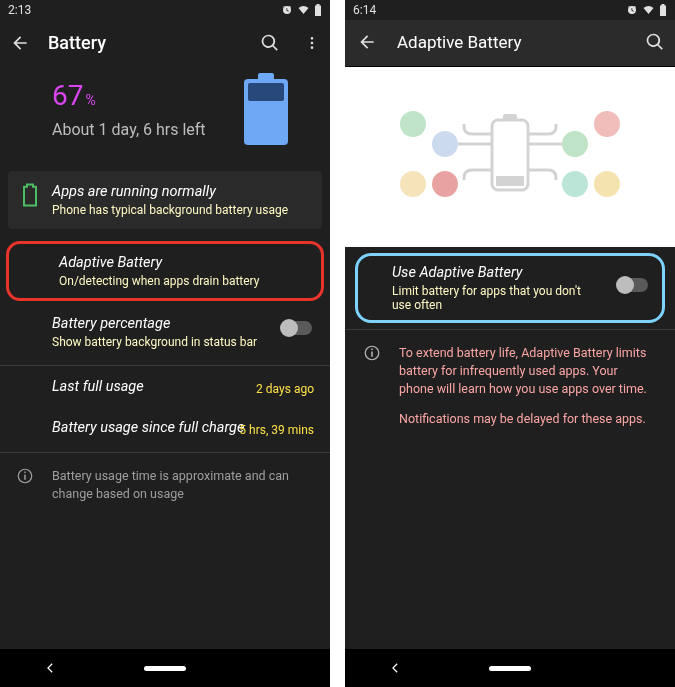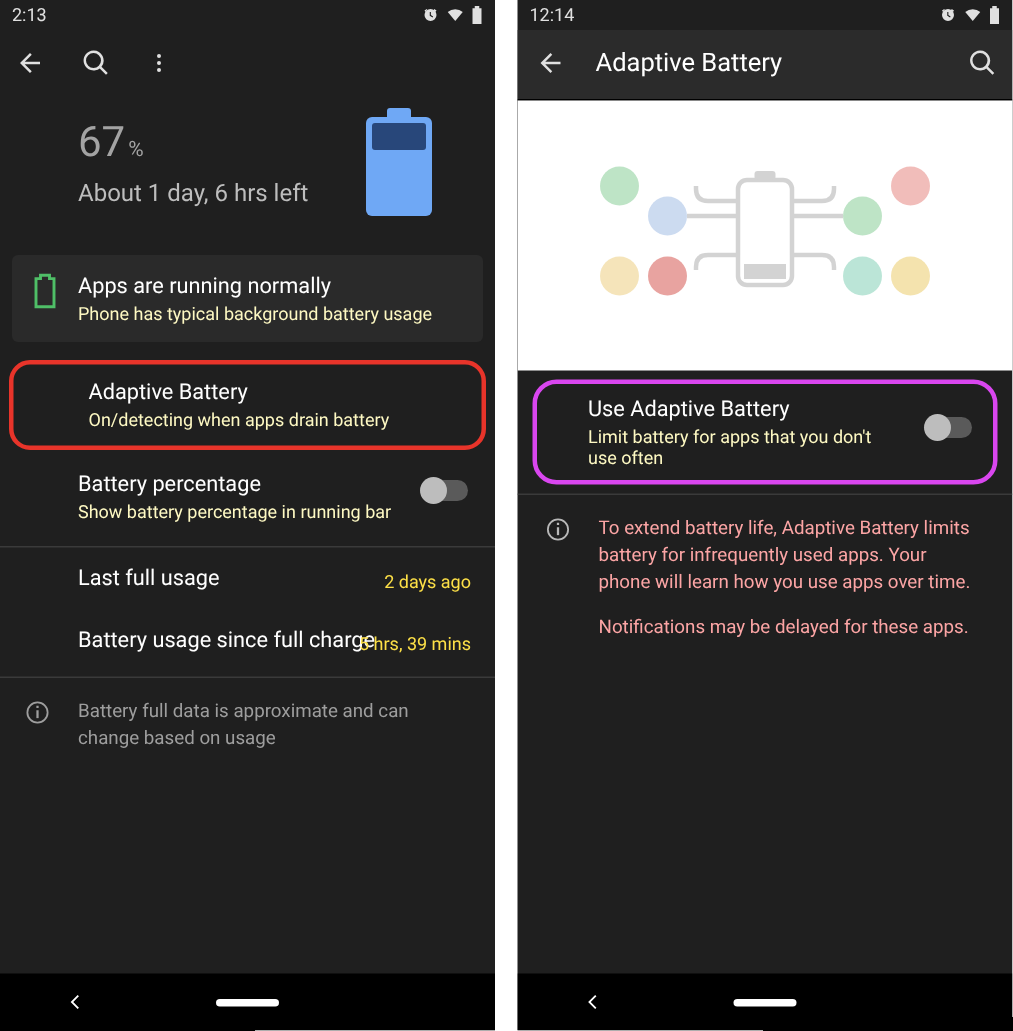--- a/index.html
+++ b/index.html
@@ -39,21 +39,21 @@
   }
   .appbar .title { font-size: 18px; font-weight: 500; flex: 1; color: #fff; }
   .appbar .act { margin-left: 6px; }
   .section-pad { padding: 0 0; }
   .hero {
     padding: 12px 24px 22px 52px;
     display: flex;
     justify-content: space-between;
     align-items: flex-start;
   }
-  .hero .pct { font-size: 28px; font-weight: 400; color: #a3a3a3; }
+  .hero .pct { font-size: 28px; font-weight: 400; color: #d946ef; }
   .hero .pct .sym { font-size: 14px; margin-left: 2px; }
   .hero .est { font-size: 16px; color: #bdbdbd; margin-top: 8px; }
   .batt-big {
     width: 44px; height: 66px; background: #6fa8f5;
     border-radius: 4px; position: relative; margin-right: 18px;
   }
   .batt-big::before {
     content:""; position:absolute; top:-6px; left: 14px; width:16px; height:6px;
     background:#6fa8f5; border-radius:2px 2px 0 0;
   }
@@ -66,21 +66,21 @@
     background: #2a2a2a;
     border-radius: 4px;
     padding: 12px 14px;
     display:flex; gap: 14px; align-items:flex-start;
   }
   .card .ic { width:16px; height:24px; }
   .list-item {
     padding: 12px 16px 12px 52px;
     position: relative;
   }
-  .li-title { font-size: 14.5px; color: #fff; }
+  .li-title { font-size: 14.5px; color: #fff; font-style: italic; }
   .li-sub { font-size: 12px; color: #fef9c3; margin-top: 3px; }
   .li-right {
     position:absolute; right:16px; top:16px; font-size:12px; color:#fde047;
   }
   .divider { height:1px; background:#3a3a3a; margin: 4px 0 0 0; }
   .highlight {
     border: 3px solid #e8342a;
     border-radius: 14px;
     padding: 10px 14px 10px 50px;
     margin: 2px 6px;
@@ -101,21 +101,21 @@
   }
   .pill { width:42px; height:5px; background:#fff; border-radius:3px; }
 
   
   .illus {
     background:#fff; height: 180px; display:flex; align-items:center; justify-content:center;
   }
   .illus svg { opacity: 0.9; }
   .p2-list { padding-top: 0; }
   .p2-highlight {
-    border:3px solid #d946ef; border-radius:16px;
+    border:3px solid #7dd3fc; border-radius:16px;
     margin: 6px 10px 6px 10px; padding: 8px 12px 8px 34px; position:relative;
   }
   .p2-highlight .toggle { top: 22px; right: 14px; }
   .p2-info { padding: 14px 20px 14px 54px; position:relative; font-size:12.5px; color:#fca5a5; line-height:1.45; }
   .p2-info .lead-icon { position:absolute; left:18px; top:14px; }
   .appbar2 { background:#2b2b2b; padding: 12px 10px 14px 12px; display:flex; align-items:center; gap:20px; border-bottom: 1px solid #000;}
   .appbar2 .title { font-size:17px; color:#fff; flex:1; }
 
   .ic-svg { fill:#e0e0e0; }
 </style>
@@ -135,20 +135,21 @@
       <svg width="8" height="12" viewBox="0 0 10 16">
           <path class="ic-svg" d="M3 0h4v2h2v14H1V2h2z"></path>
         </svg>
     </span>
   </div>
 
   <div class="appbar">
     <svg width="20" height="20" viewBox="0 0 24 24">
         <path class="ic-svg" d="M20 11H7.8l5.6-5.6L12 4l-8 8 8 8 1.4-1.4L7.8 13H20z"></path>
       </svg>
+    <span class="title">Battery</span>
     <svg class="act" width="20" height="20" viewBox="0 0 24 24">
         <path class="ic-svg" d="M10 2a8 8 0 105 14.3l5 5 1.4-1.4-5-5A8 8 0 0010 2zm0 2a6 6 0 11-6 6 6 6 0 016-6z"></path>
       </svg>
     <svg class="act" width="16" height="20" viewBox="0 0 24 24">
         <path class="ic-svg" d="M12 7a2 2 0 110-4 2 2 0 010 4zm0 7a2 2 0 110-4 2 2 0 010 4zm0 7a2 2 0 110-4 2 2 0 010 4z"></path>
       </svg>
   </div>
 
   <div class="hero">
     <div>
@@ -172,21 +173,21 @@
 
   <div class="section-pad">
 
     <div class="list-item highlight">
       <div class="li-title">Adaptive Battery</div>
       <div class="li-sub">On/detecting when apps drain battery</div>
     </div>
 
     <div class="list-item" style="position:relative;">
       <div class="li-title">Battery percentage</div>
-      <div class="li-sub">Show battery percentage in running bar</div>
+      <div class="li-sub">Show battery background in status bar</div>
       <div class="toggle"></div>
     </div>
     <div class="divider"></div>
 
     <div class="list-item" style="position:relative;">
       <div class="li-title">Last full usage</div>
       <div class="li-right">2 days ago</div>
     </div>
 
     <div class="list-item" style="position:relative;">
@@ -194,36 +195,36 @@
       <div class="li-right">5 hrs, 39 mins</div>
     </div>
     <div class="divider"></div>
 
     <div class="info-row">
       <svg class="lead-icon" width="18" height="18" viewBox="0 0 24 24">
           <circle cx="12" cy="12" r="9" fill="none" stroke="#9e9e9e" stroke-width="1.6"></circle>
           <rect x="11" y="10" width="2" height="7" fill="#9e9e9e"></rect>
           <rect x="11" y="6" width="2" height="2" fill="#9e9e9e"></rect>
         </svg>
-      <span>Battery full data is approximate and can change based on usage</span>
+      <span>Battery usage time is approximate and can change based on usage</span>
     </div>
   </div>
 
   <div class="navbar">
     <svg width="14" height="14" viewBox="0 0 24 24">
         <path fill="#fff" d="M15 4l-8 8 8 8 1.5-1.5L10 12l6.5-6.5z"></path>
       </svg>
     <div class="pill"></div>
     <span style="width:14px"></span>
   </div>
 </div>
 
 <div class="phone">
   <div class="statusbar">
-    <span>12:14</span>
+    <span>6:14</span>
     <span class="status-icons">
       <svg width="12" height="12" viewBox="0 0 24 24">
           <path class="ic-svg" d="M12 4a8 8 0 108 8 8 8 0 00-8-8zm.5 4v4l3 2-.75 1.25L11 13V8zM4 6l3-2 1 1.5L5 7.5zM20 6l-3-2-1 1.5L19 7.5z"></path>
         </svg>
       <svg width="13" height="12" viewBox="0 0 24 24">
           <path class="ic-svg" d="M12 20l10-12a16 16 0 00-20 0z"></path>
         </svg>
       <svg width="8" height="12" viewBox="0 0 10 16">
           <path class="ic-svg" d="M3 0h4v2h2v14H1V2h2z"></path>
         </svg>

